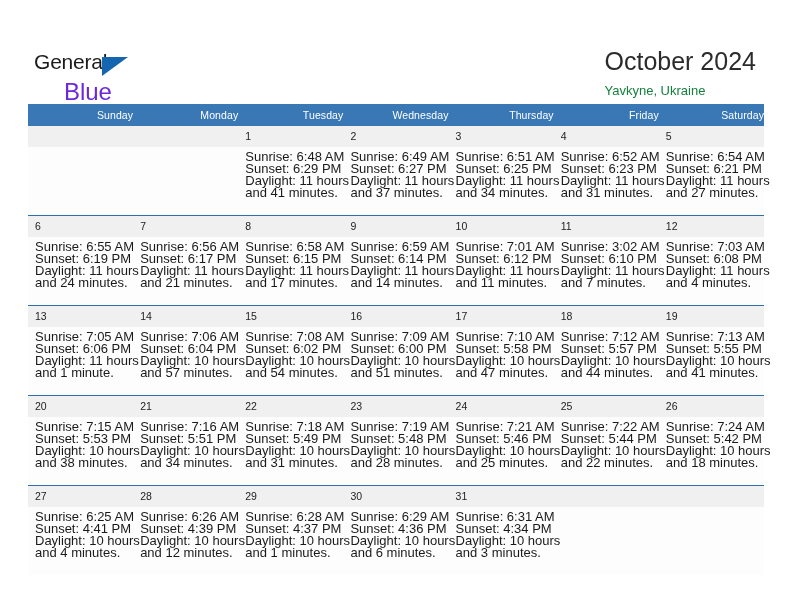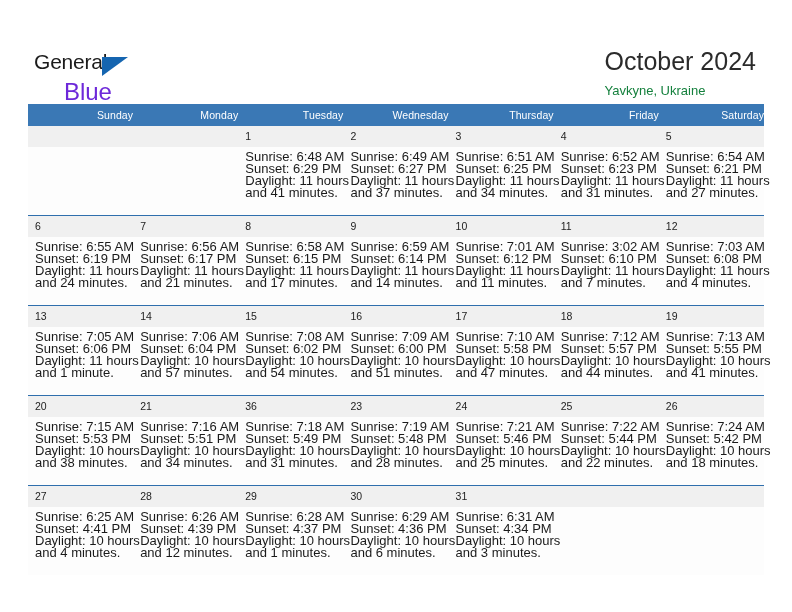--- a/index.html
+++ b/index.html
@@ -376,21 +376,21 @@
             <td>
               <div class="daynum">21</div>
               <div class="details">
                 <div>Sunrise: 7:16 AM</div>
                 <div>Sunset: 5:51 PM</div>
                 <div>Daylight: 10 hours</div>
                 <div>and 34 minutes.</div>
               </div>
             </td>
             <td>
-              <div class="daynum">36</div>
+              <div class="daynum">22</div>
               <div class="details">
                 <div>Sunrise: 7:18 AM</div>
                 <div>Sunset: 5:49 PM</div>
                 <div>Daylight: 10 hours</div>
                 <div>and 31 minutes.</div>
               </div>
             </td>
             <td>
               <div class="daynum">23</div>
               <div class="details">

